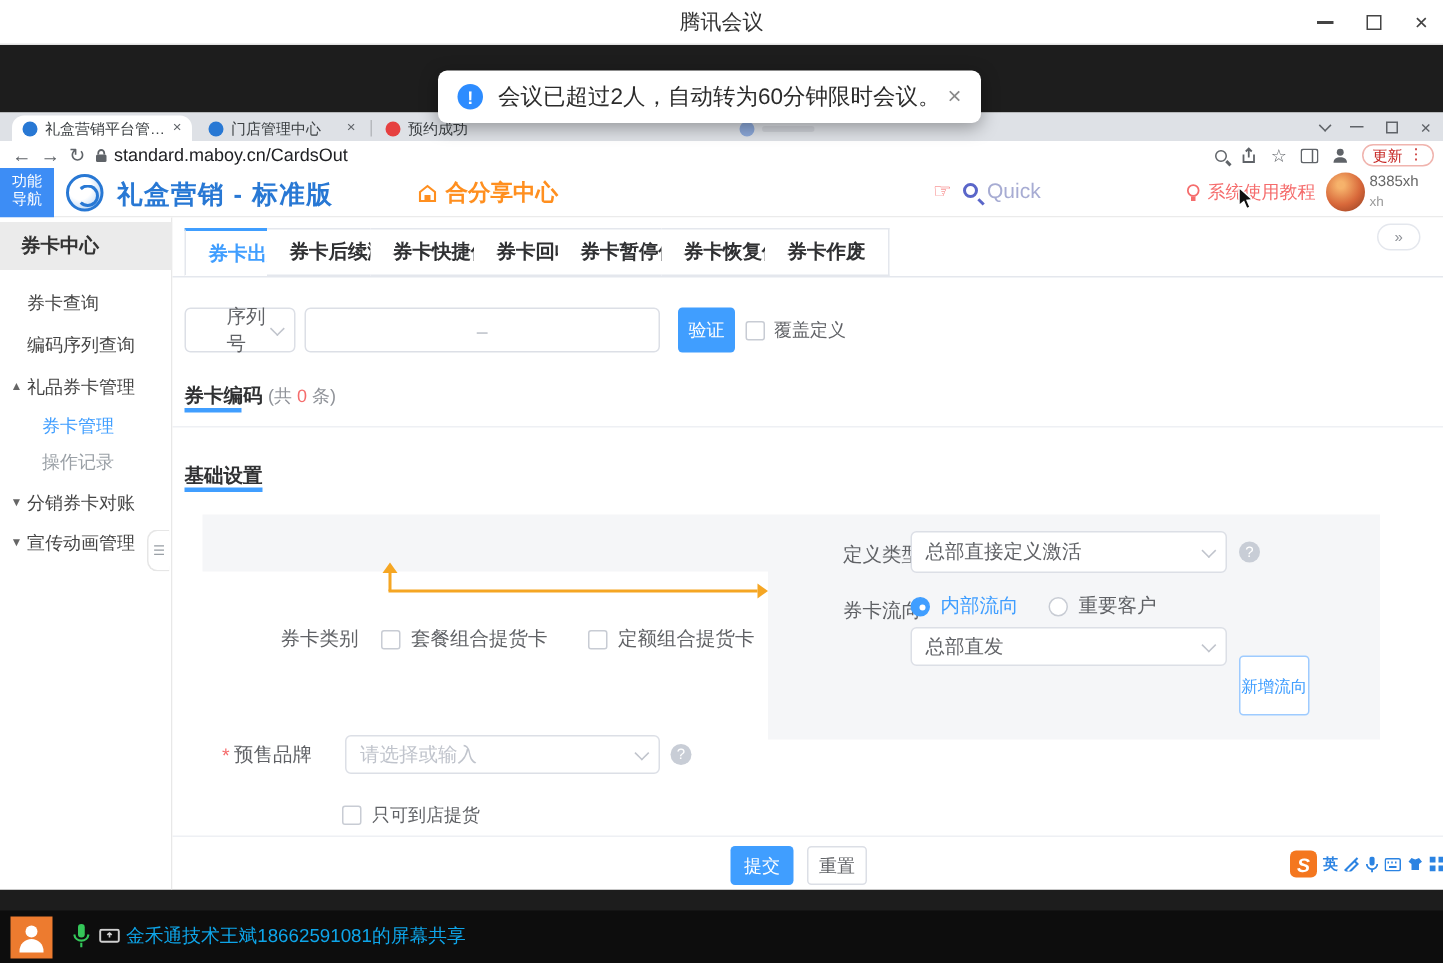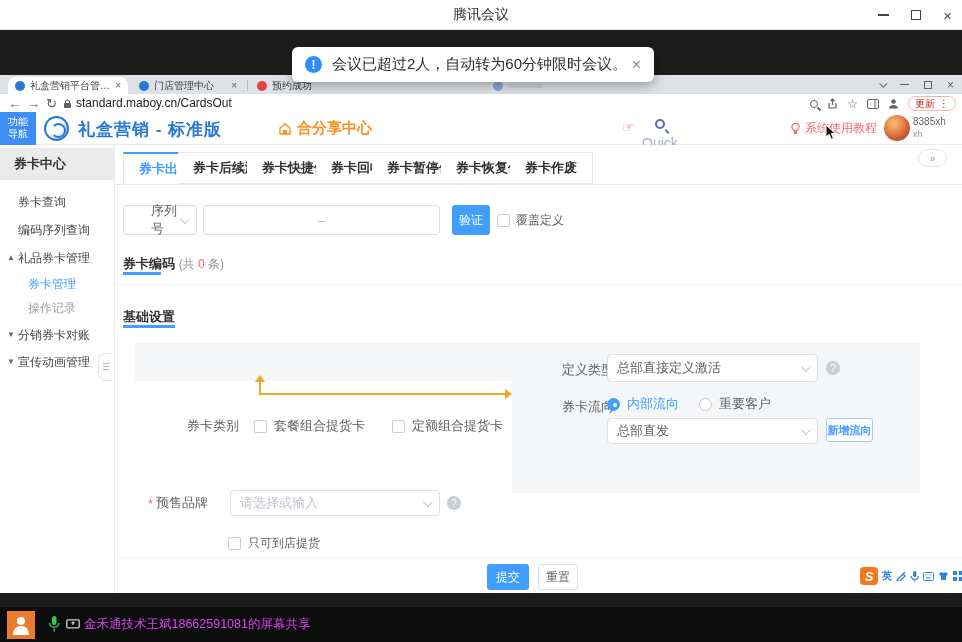--- a/index.html
+++ b/index.html
@@ -43,21 +43,21 @@
 
   
   .appheader { position:absolute; left:0; top:37px; width:962px; height:33px; background:#fff; border-bottom:1px solid #ebebeb; }
   .funcnav { position:absolute; left:0; top:0; width:36px; height:33px; background:#3D8DF5; color:#fff; font-size:10px; line-height:12px; text-align:center; padding-top:4px; }
   .applogo { position:absolute; left:44px; top:4px; width:25px; height:25px; border-radius:50%; border:2px solid #2878D4; background:radial-gradient(circle at 35% 35%, #ffffff 40%, #9cc4f0 100%); }
   .applogo::after { content:""; position:absolute; left:5px; top:5px; width:11px; height:11px; border-radius:50%; border:2px solid #2878D4; border-left-color:transparent; }
   .brand { position:absolute; left:78px; top:6px; font-size:17px; font-weight:bold; color:#2878D4; letter-spacing:1px; }
   .sharecenter { position:absolute; left:278px; top:7px; display:flex; align-items:center; gap:5px; color:#FF8F1F; font-size:15px; font-weight:bold; }
   .promo { position:absolute; left:452px; top:9px; font-size:13px; color:#F56C6C; }
   .hand { position:absolute; left:622px; top:7px; font-size:14px; color:#F56C6C; }
-  .quick { position:absolute; left:642px; top:7px; display:flex; align-items:center; gap:6px;flex-direction:column; }
+  .quick { position:absolute; left:642px; top:7px; display:flex; align-items:center; gap:6px; }
   .qmag { width:10px; height:10px; border:2.2px solid #5A66C9; border-radius:50%; position:relative; display:inline-block; }
   .qmag::after { content:""; position:absolute; width:2.2px; height:5px; background:#5A66C9; transform:rotate(-45deg); left:9px; top:8px; }
   .quick .qt { font-size:14px; color:#A7ACD3; }
   .tut { position:absolute; left:790px; top:8px; display:flex; align-items:center; gap:4px; color:#F56C6C; font-size:12px; }
   .avatar { position:absolute; left:884px; top:3px; width:26px; height:26px; border-radius:50%; background:radial-gradient(circle at 38% 32%, #f6b26b 10%, #d8683a 55%, #8e3b1f 100%); }
   .uname { position:absolute; left:913px; top:4px; font-size:10px; color:#666; line-height:12px; }
   .uname .sub { color:#999; font-size:9px; }
 
   
   .sidebar { position:absolute; left:0; top:70px; width:115px; height:448px; background:#fff; border-right:1px solid #e8e8e8; }
@@ -108,21 +108,21 @@
   
   .ime { position:absolute; left:745px; top:421px; height:20px; display:flex; align-items:center; gap:4px; }
   .ime-s { width:18px; height:18px; background:#F4771F; border-radius:4px; color:#fff; font-weight:bold; font-size:13px; font-style:italic; display:flex; align-items:center; justify-content:center; }
   .ime-i { color:#2B83E2; font-size:10px; font-weight:bold; display:flex; align-items:center; }
 
   
   .taskbar { position:absolute; left:0; top:607px; width:962px; height:35px; background:#0d0d0d; }
   .tb-person { position:absolute; left:7px; top:4px; width:28px; height:28px; background:#ED7B2F; display:flex; align-items:center; justify-content:center; }
   .tb-person .ph-head { position:absolute; top:6px; left:10px; width:8px; height:8px; border-radius:50%; background:#fff; }
   .tb-person .ph-body { position:absolute; top:15px; left:6px; width:16px; height:9px; border-radius:8px 8px 0 0; background:#fff; }
-  .tb-text { position:absolute; left:84px; top:0; height:35px; line-height:35px; color:#d946ef; font-size:12.5px; white-space:nowrap; }
+  .tb-text { position:absolute; left:84px; top:0; height:35px; line-height:35px; color:#0ea5e9; font-size:12.5px; white-space:nowrap; }
   .cursor { position:absolute; z-index:70; }
 </style>
 </head>
 <body>
 
 <div id="page">
 
   <div class="titlebar">
     <span class="t">腾讯会议</span>
     <div class="win-ctl">
@@ -302,21 +302,21 @@
       <div class="frow" style="left:492px;top:250px;height:18px;">
         <span class="rad on"></span>
         <span class="opt on">内部流向</span>
         <span class="rad" style="margin-left:20px;"></span>
         <span class="opt">重要客户</span>
       </div>
       <div class="ddl" style="left:492px;top:273px;width:211px;height:26px;">
         <span>总部直发</span>
         <span class="chev"></span>
       </div>
-      <div class="btn-bluel" style="left:711px;top:273px;width:47px;height:24px;font-weight:bold;">
+      <div class="btn-bluel" style="left:711px;top:292px;width:47px;height:40px;">
           <span>新增流向</span>
         </div>
 
       <div class="frow" style="left:72px;top:272px;height:18px;">
         <span class="lab">券卡类别</span>
         <span class="cb" style="margin-left:15px;"></span>
         <span class="opt">套餐组合提货卡</span>
         <span class="cb" style="margin-left:27px;"></span>
         <span class="opt">定额组合提货卡</span>
       </div>

